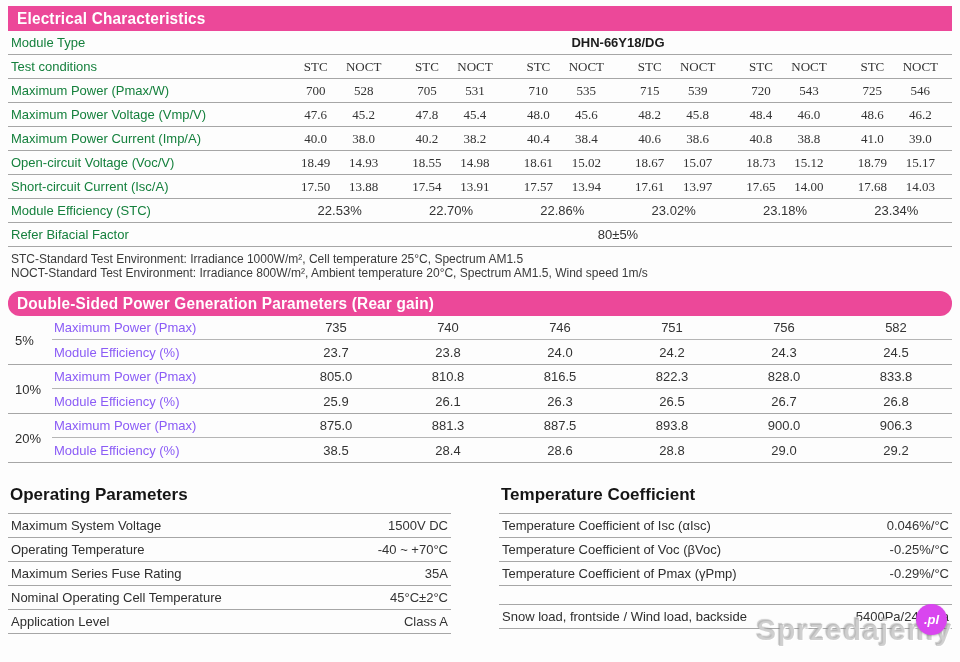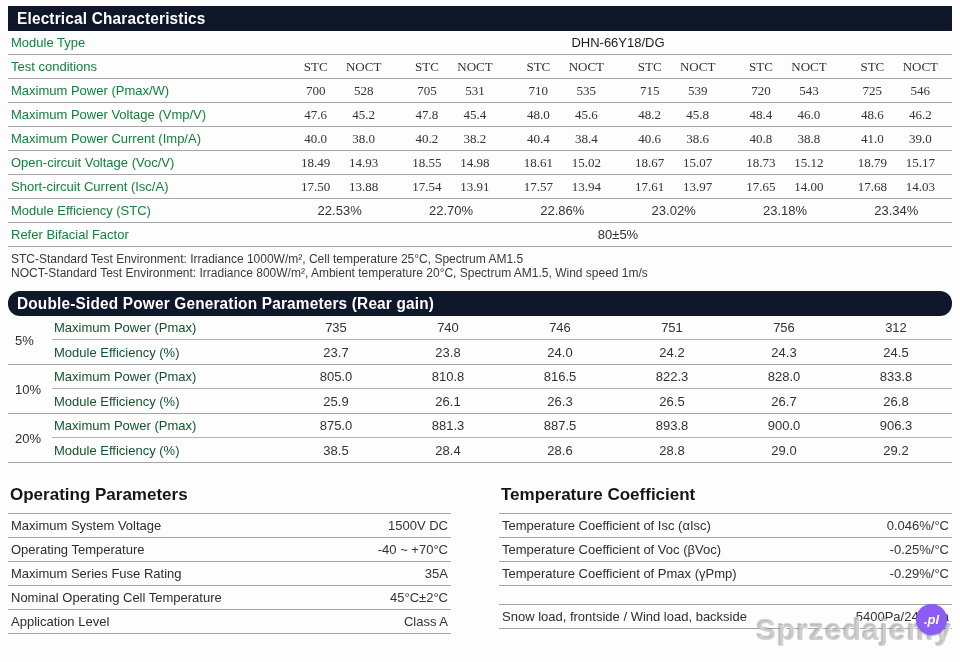--- a/index.html
+++ b/index.html
@@ -8,21 +8,21 @@
     background: #fdfdfd;
     font-family: "Liberation Sans", sans-serif;
     color: #333;
     position: relative;
     overflow: hidden;
   }
   .page { position: absolute; left: 8px; top: 6px; width: 944px; }
 
   
   .bar {
-    background: #0f172a; color: #fff;
+    background: #ec4899; color: #fff;
     height: 25px; line-height: 25px;
     padding-left: 9px;
     font-size: 16px; font-weight: bold;
   }
   .bar span { display: inline-block; transform: scaleX(.96); transform-origin: left center; letter-spacing: .2px; }
   .bar2 { margin-top: 11px; border-radius: 12px; }
 
   
   .erow {
     display: grid;
@@ -30,38 +30,38 @@
     align-items: center;
     height: 24px;
     border-bottom: 1px solid #a6a6a6;
     font-size: 13px;
   }
   .elabel { padding-left: 3px; color: #15803d; }
   .pair { display: flex; justify-content: center; font-family: Liberation Serif, serif; }
   .pv { width: 48px; text-align: center; color: #333; }
   .effv { text-align: center; }
   .span-all { grid-column: 2 / 8; text-align: center; }
-  .bold { font-weight: normal; color: #1d1d1d; }
+  .bold { font-weight: bold; color: #1d1d1d; }
 
   .footnotes { margin-top: 5px; }
   .footnote { font-size: 12px; color: #3a3a3a; line-height: 14px; padding-left: 3px; }
 
   
   .rg-group { display: flex; border-bottom: 1px solid #a6a6a6; }
   .rg-gain { width: 44px; display: flex; align-items: center; padding-left: 7px; font-size: 13px; color: #2e2e2e; }
   .rg-body { flex: 1; }
   .rg-row {
     display: grid;
     grid-template-columns: 228px repeat(6, 1fr);
     align-items: center;
     height: 24px;
     font-size: 13px;
   }
   .rg-row.first { border-bottom: 1px solid #b5b5b5; }
-  .rg-label { padding-left: 2px; color: #14532d; }
+  .rg-label { padding-left: 2px; color: #8b5cf6; }
   .rg-val { text-align: center; }
 
   
   .bottom { display: flex; margin-top: 22px; }
   .bt-left { width: 443px; }
   .bt-right { margin-left: 48px; flex: 1; }
   .bt-title { font-size: 17px; font-weight: bold; color: #151515; margin: 0 0 8px 2px; }
   .bt-table { border-top: 1px solid #a6a6a6; }
   .bt-row {
     display: flex; justify-content: space-between; align-items: center;
@@ -298,21 +298,21 @@
   <div class="rg-group">
     <div class="rg-gain">5%</div>
     <div class="rg-body">
       <div class="rg-row first">
         <div class="rg-label">Maximum Power (Pmax)</div>
         <div class="rg-val">735</div>
         <div class="rg-val">740</div>
         <div class="rg-val">746</div>
         <div class="rg-val">751</div>
         <div class="rg-val">756</div>
-        <div class="rg-val">312</div>
+        <div class="rg-val">582</div>
       </div>
       <div class="rg-row">
         <div class="rg-label">Module Efficiency (%)</div>
         <div class="rg-val">23.7</div>
         <div class="rg-val">23.8</div>
         <div class="rg-val">24.0</div>
         <div class="rg-val">24.2</div>
         <div class="rg-val">24.3</div>
         <div class="rg-val">24.5</div>
       </div>
@@ -416,13 +416,13 @@
           <span class="bt-label">Snow load, frontside / Wind load, backside</span>
           <span class="bt-value">5400Pa/2400Pa</span>
         </div>
       </div>
     </div>
 
   </div>
 </div>
 
 <div class="wm-text">Sprzedajemy</div>
-<div class="wm-badge" style="background: #8b5cf6;">.pl</div>
+<div class="wm-badge" style="background: #d946ef;">.pl</div>
 
 </body></html>

